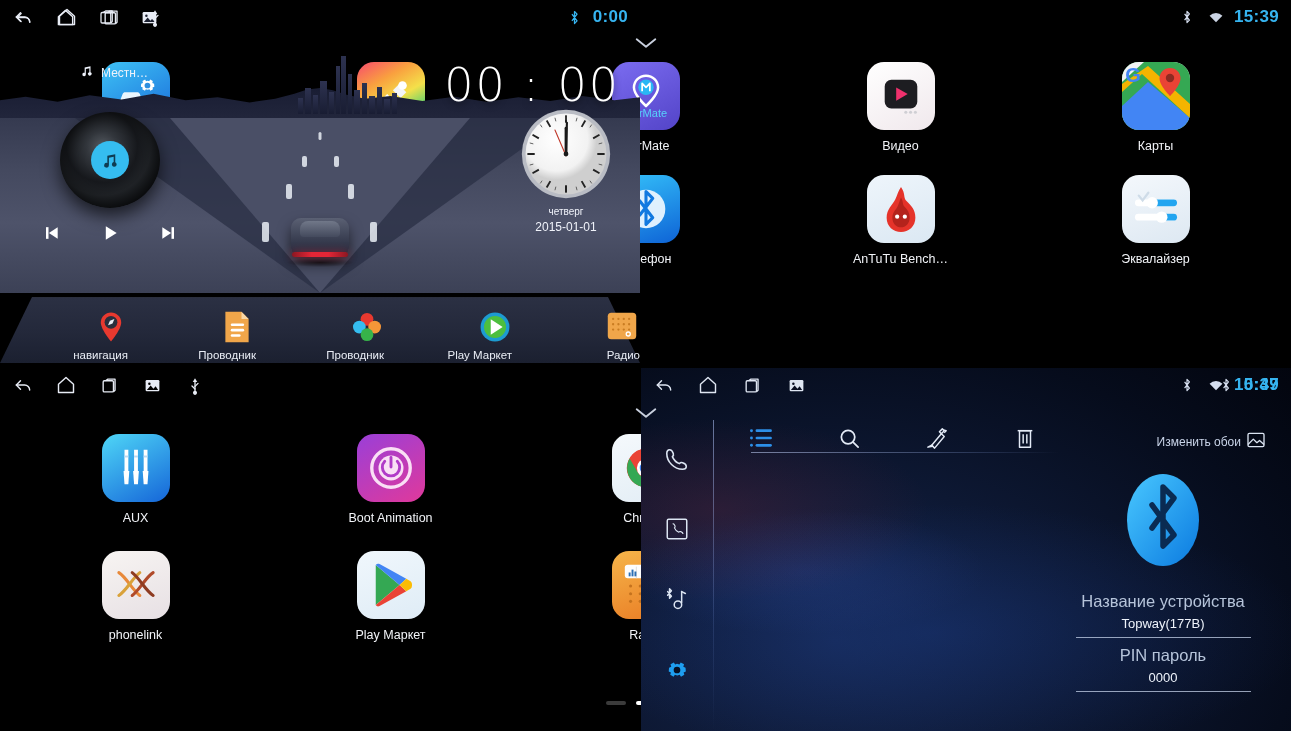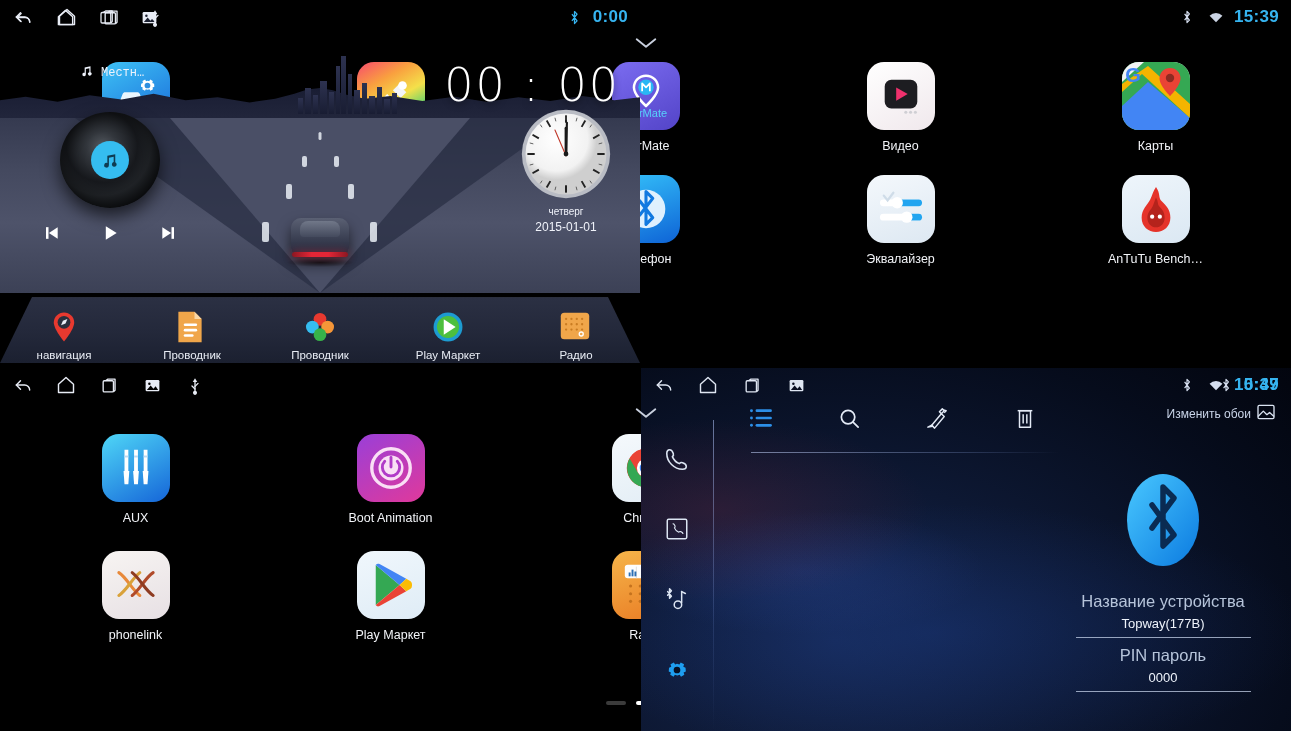--- a/index.html
+++ b/index.html
@@ -65,21 +65,21 @@
           background:linear-gradient(180deg,#5a6073 0%,#3a3f52 55%,#23273a 100%);
           box-shadow:0 8px 14px rgba(0,0,0,.6); }
   .carwin { position:absolute; left:17px; top:11px; width:40px; height:16px; border-radius:8px 8px 4px 4px;
           background:linear-gradient(180deg,#717889,#444a5d); }
   .cartail { position:absolute; left:9px; top:42px; width:56px; height:5px; border-radius:3px;
           background:linear-gradient(90deg,#8c1722,#e32636 35%,#e32636 65%,#8c1722); box-shadow:0 0 9px #e3263688; }
   .carshadow { position:absolute; left:4px; top:48px; width:66px; height:9px; border-radius:50%;
           background:radial-gradient(ellipse at center, rgba(0,0,0,.65), transparent 72%); }
 
   .nowplay { position:absolute; left:80px; top:64px; display:flex; align-items:center; gap:7px; z-index:12; }
-  .nowplay .txt { color:#eef2fb; font-size:12px;font-family:Liberation Mono, monospace; }
+  .nowplay .txt { color:#eef2fb; font-size:12px; }
   .bigclock { position:absolute; right:20px; top:58px; z-index:12;
               color:#fff; font-size:46px; font-weight:300; letter-spacing:2px;
               text-shadow:0 2px 7px rgba(0,0,0,.55); font-family:"DejaVu Sans", sans-serif; }
   .vinyl { position:absolute; left:45px; top:110px; width:130px; height:100px; z-index:12; }
   .vinyl .disc { position:absolute; left:50%; top:50%; transform:translate(-50%,-50%);
               width:100px; height:96px; border-radius:50%;
               background:radial-gradient(circle at 42% 36%, #53585f 0%, #33373d 18%, #17191d 42%, #212428 58%, #101215 78%, #26292e 100%);
               box-shadow:0 8px 18px rgba(0,0,0,.65), inset 0 0 20px rgba(0,0,0,.8); }
   .vinyl .hole { position:absolute; left:50%; top:50%; transform:translate(-50%,-50%);
               width:38px; height:38px; border-radius:50%; background:#35bdf0;
@@ -87,21 +87,21 @@
   .mctrl { position:absolute; left:36px; top:218px; width:148px; display:flex;
            align-items:center; justify-content:space-between; z-index:12; }
   .mctrl .b { width:30px; height:30px; display:flex; align-items:center; justify-content:center; }
 
   .dock { position:absolute; left:0; bottom:0; width:100%; height:78px; z-index:14; }
   .dock-bg { position:absolute; left:0; bottom:0; width:100%; height:66px;
              background:linear-gradient(180deg,#2b3043 0%,#23283a 55%,#1b2030 100%);
              clip-path:polygon(5% 0, 95% 0, 100% 100%, 0 100%);
              border-top:1px solid rgba(255,255,255,.07); }
   .dock-row { position:absolute; left:0; bottom:2px; width:100%; display:flex; }
-  .dock-item { flex:1; display:flex; flex-direction:column; align-items:center; gap:5px; }
+  .dock-item { flex:1; display:flex; flex-direction:column; align-items:flex-end; gap:5px; }
   .dock-item .ic { width:34px; height:34px; }
   .dock-item .lb { color:#e9edf5; font-size:11.5px; }
 
   
   .drawer { position:absolute; left:0; top:0; width:100%; height:100%; background:#000; }
   .chev { position:absolute; left:50%; top:36px; transform:translateX(-50%); z-index:20; }
   .appgrid { position:absolute; left:0; top:62px; width:100%;
              display:grid; grid-template-columns:repeat(5,1fr); row-gap:22px; padding:0 8px; }
   .app { display:flex; flex-direction:column; align-items:center; gap:9px; }
   .app-ic { width:68px; height:68px; border-radius:17px; position:relative; overflow:hidden;
@@ -118,22 +118,22 @@
              background:
                radial-gradient(ellipse 300px 130px at 12% 28%, rgba(120,40,60,.28), transparent 70%),
                radial-gradient(ellipse 520px 180px at 45% 62%, rgba(30,70,160,.30), transparent 72%),
                radial-gradient(ellipse 260px 90px at 25% 45%, rgba(60,90,190,.22), transparent 70%); }
   .bt-side { position:absolute; left:0; top:34px; width:72px; bottom:0;
              display:flex; flex-direction:column; align-items:center; justify-content:space-around;
              padding:22px 0 26px; z-index:22; }
   .bt-side .si { width:32px; height:32px; display:flex; align-items:center; justify-content:center; }
   .bt-div { position:absolute; left:72px; top:52px; bottom:0; width:1px;
             background:linear-gradient(180deg, rgba(180,200,255,.55), rgba(120,150,220,.18) 65%, transparent); z-index:21; }
-  .bt-top { position:absolute; left:72px; right:6px; top:36px; height:48px; display:flex;
-            align-items:flex-start; z-index:22; }
+  .bt-top { position:absolute; left:72px; right:16px; top:36px; height:48px; display:flex;
+            align-items:flex-end; z-index:22; }
   .bt-tools { display:flex; align-items:center; gap:60px; padding-left:34px; }
   .bt-tools .ti { width:28px; height:28px; display:flex; align-items:center; justify-content:center; }
   .bt-wall { margin-left:auto; display:flex; align-items:center; gap:6px; padding-right:10px; }
   .bt-wall .t { color:#c9d4e8; font-size:12px; }
   .bt-rule { position:absolute; left:110px; right:232px; top:84px; height:1px;
              background:linear-gradient(90deg, rgba(200,215,255,.55), rgba(140,165,225,.25) 70%, transparent); z-index:21; }
   .bt-info { position:absolute; right:8px; top:104px; width:240px; z-index:24;
              display:flex; flex-direction:column; align-items:center; }
   .bt-logo { width:74px; height:96px; display:flex; align-items:center; justify-content:center;
              margin-bottom:22px; }
@@ -530,43 +530,43 @@
       <div class="app">
         <span class="app-ic" style="background:linear-gradient(160deg,#35c2fa,#0e63d6)">
           <svg width="56" height="56" viewBox="0 0 58 58">
               <circle cx="29" cy="29" r="20" fill="#eaf6ff" opacity=".95"></circle>
               <path d="M22 20l14 18-7 7V11l7 7-14 18" fill="none" stroke="#1279e0" stroke-width="3.2" stroke-linejoin="round"></path>
             </svg>
         </span>
         <span class="app-lb">Телефон</span>
       </div>
       <div class="app">
+        <span class="app-ic" style="background:linear-gradient(160deg,#eef5fb,#dbe8f3)">
+          <svg width="46" height="50" viewBox="0 0 48 52">
+              <path d="M24 3c5 7 2 11 6 15 5 5 9 9 9 17 0 9-7 15-15 15S9 44 9 35c0-9 6-13 9-19 2.5-5 3-9 6-13z" fill="#e5332a"></path>
+              <path d="M24 14c3 5 1 7 4 10 3 3 5 6 5 11 0 6-4 10-9 10s-9-4-9-10c0-6 4-8 6-13 1.5-3.5 2-6 3-8z" fill="#b4231c"></path>
+              <circle cx="20" cy="34" r="2.2" fill="#fff"></circle>
+              <circle cx="28" cy="34" r="2.2" fill="#fff"></circle>
+            </svg>
+        </span>
+        <span class="app-lb">AnTuTu Bench…</span>
+      </div>
+      <div class="app">
         <span class="app-ic" style="background:linear-gradient(160deg,#f4f8fc,#dde8f2)">
           <svg width="54" height="44" viewBox="0 0 56 46">
               <rect x="6" y="13" width="44" height="7" rx="3.5" fill="#fff"></rect>
               <rect x="24" y="13" width="26" height="7" rx="3.5" fill="#22a5f0"></rect>
               <circle cx="24" cy="16.5" r="6" fill="#fff"></circle>
               <rect x="6" y="28" width="44" height="7" rx="3.5" fill="#fff"></rect>
               <rect x="34" y="28" width="16" height="7" rx="3.5" fill="#22a5f0"></rect>
               <circle cx="34" cy="31.5" r="6" fill="#fff"></circle>
               <path d="M10 9l4 5 6-8" stroke="#cfdce8" stroke-width="2.4" fill="none" stroke-linecap="round"></path>
             </svg>
         </span>
         <span class="app-lb">Эквалайзер</span>
-      </div>
-      <div class="app">
-        <span class="app-ic" style="background:linear-gradient(160deg,#eef5fb,#dbe8f3)">
-          <svg width="46" height="50" viewBox="0 0 48 52">
-              <path d="M24 3c5 7 2 11 6 15 5 5 9 9 9 17 0 9-7 15-15 15S9 44 9 35c0-9 6-13 9-19 2.5-5 3-9 6-13z" fill="#e5332a"></path>
-              <path d="M24 14c3 5 1 7 4 10 3 3 5 6 5 11 0 6-4 10-9 10s-9-4-9-10c0-6 4-8 6-13 1.5-3.5 2-6 3-8z" fill="#b4231c"></path>
-              <circle cx="20" cy="34" r="2.2" fill="#fff"></circle>
-              <circle cx="28" cy="34" r="2.2" fill="#fff"></circle>
-            </svg>
-        </span>
-        <span class="app-lb">AnTuTu Bench…</span>
       </div>
     </div>
 
     <div class="dots" style="bottom:26px">
       <i class="on"></i>
         <i></i>
         <i></i>
     </div>
   </div>
 

